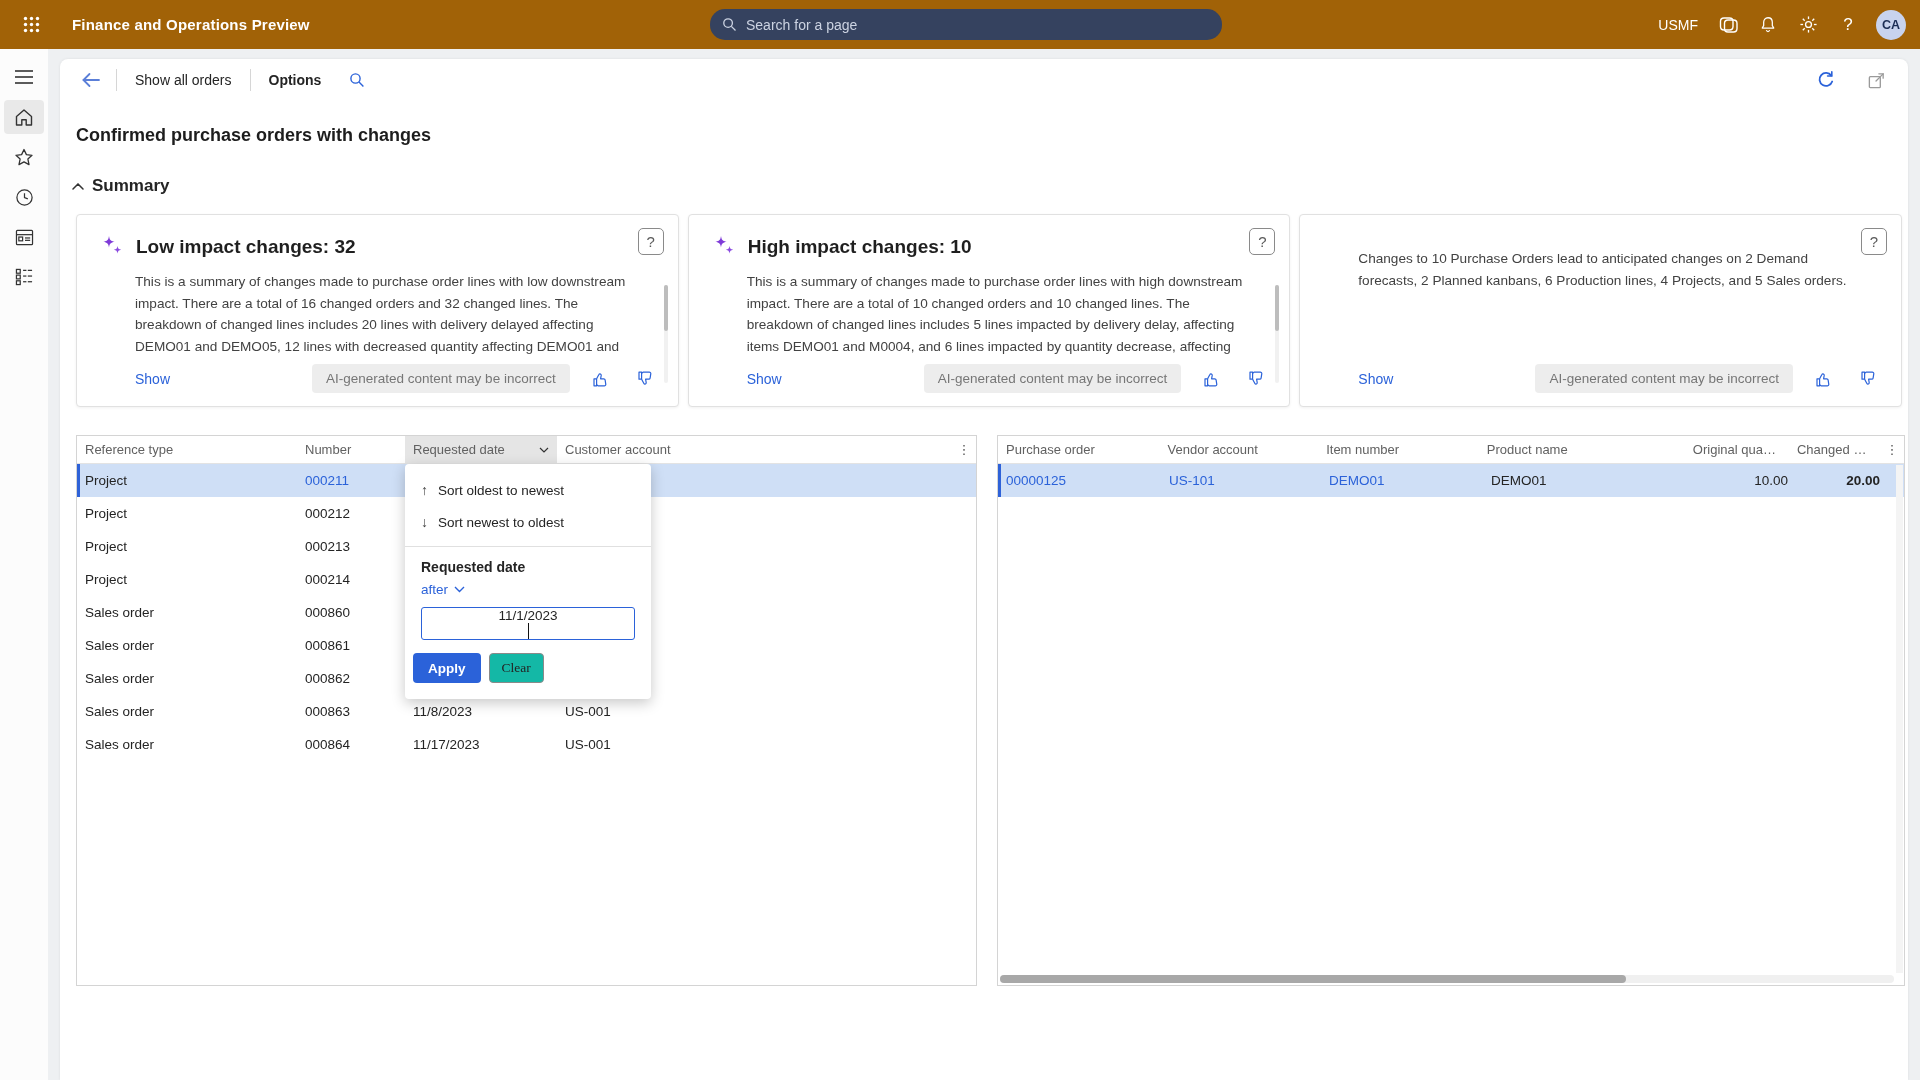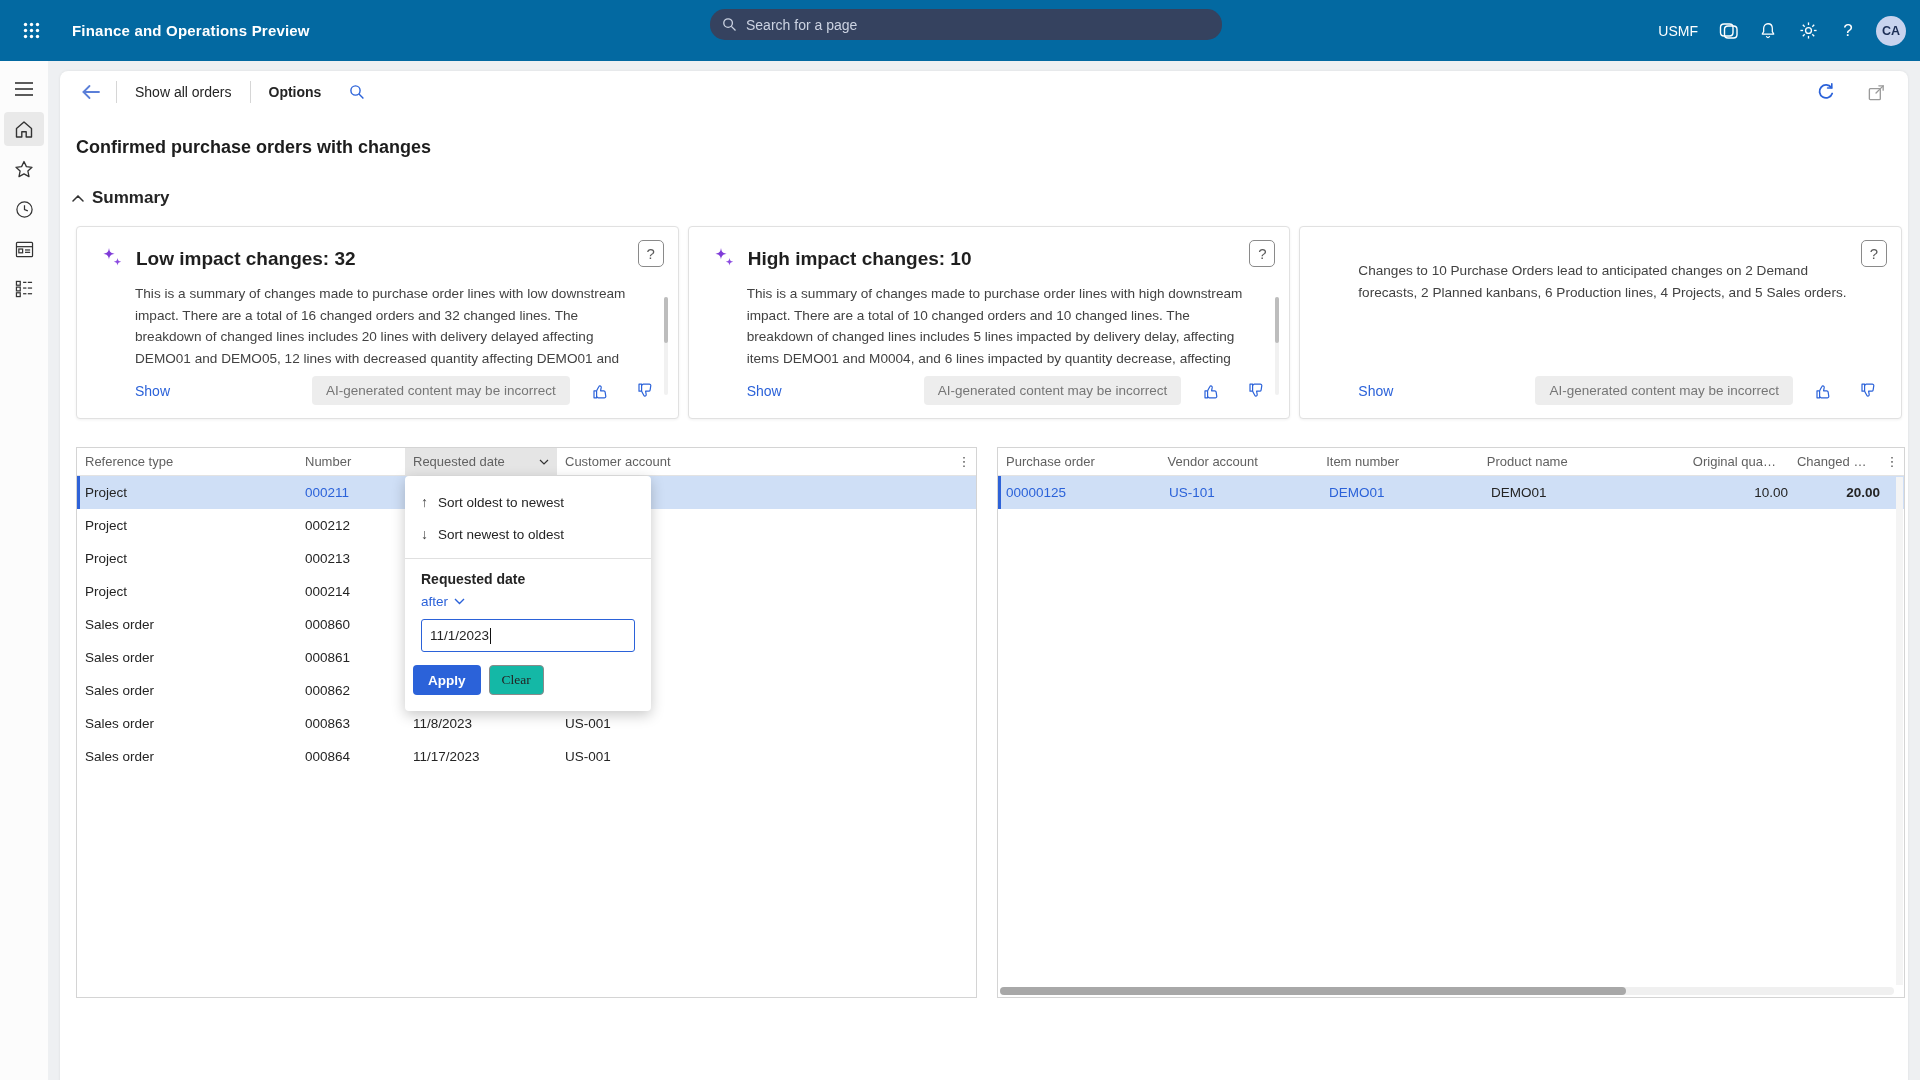--- a/index.html
+++ b/index.html
@@ -1,20 +1,20 @@
 <!DOCTYPE html>
 <html><head>
 <meta charset="utf-8">
 <style>
   * { margin:0; padding:0; box-sizing:border-box; }
   html,body { width:1920px; height:1080px; overflow:hidden;
     font-family:"Liberation Sans","DejaVu Sans",sans-serif; background:#eef0f2; color:#242424; }
 
   
-  .topbar { position:relative; height:61px; background:#0369a1; display:flex; align-items:center; padding:0 14px; }
+  .topbar { position:relative; height:49px; background:#a16207; display:flex; align-items:center; padding:0 14px; }
   .waffle { width:34px; height:34px; display:flex; align-items:center; justify-content:center; cursor:pointer; }
   .app-title { color:#fff; font-size:15px; font-weight:700; margin-left:24px; letter-spacing:.2px; }
   .topsearch { position:absolute; left:710px; top:9px; width:512px; height:31px; background:#35425f; border-radius:15px;
     display:flex; align-items:center; padding:0 12px; color:#ccd3e2; font-size:14px; gap:9px; }
   .top-right { margin-left:auto; display:flex; align-items:center; }
   .top-item { height:49px; min-width:40px; display:flex; align-items:center; justify-content:center; color:#fff; cursor:pointer; }
   .company { font-size:14px; padding:0 10px; }
   .avatar { width:30px; height:30px; border-radius:50%; background:#c8d3ee; color:#1b2d55; font-size:12.5px; font-weight:700;
     display:flex; align-items:center; justify-content:center; margin-left:8px; }
 
@@ -87,21 +87,21 @@
 
   
   .flyout { position:absolute; left:328px; top:28px; width:246px; background:#fff; border-radius:4px; z-index:5;
     box-shadow:0 4px 14px rgba(0,0,0,.22); padding:10px 0 16px 0; }
   .fly-sort { display:flex; align-items:center; gap:10px; font-size:13.5px; padding:8px 16px; cursor:pointer; color:#242424; }
   .fly-sort .arrow { color:#444; font-size:14px; }
   .fly-div { height:1px; background:#e0e0e0; margin:8px 0 12px 0; }
   .fly-field { font-size:14px; font-weight:700; padding:0 16px; }
   .fly-op { display:flex; align-items:center; gap:6px; color:#2b62d9; font-size:13.5px; padding:7px 16px 10px 16px; cursor:pointer; }
   .fly-input { margin:0 16px; height:33px; border:1.6px solid #2b62d9; border-radius:3px; display:flex; align-items:center;
-    padding:0 8px; font-size:13.5px; }
+    padding:0 8px; font-size:13.5px;flex-direction:column; }
   .caret { display:inline-block; width:1px; height:16px; background:#111; margin-left:1px; }
   .fly-btns { display:flex; gap:8px; margin:13px 16px 0 8px; }
   .btn-primary { background:#2b62d9; color:#fff; border:none; border-radius:4px; font-size:13.5px; font-weight:700;
     padding:6px 15px; cursor:pointer; font-family:inherit; }
   .btn-secondary { background:#14b8a6; color:#242424; border:1px solid #8a8a8a; border-radius:4px; font-size:13.5px;
     padding:6px 12px; cursor:pointer; font-family:Liberation Serif, serif; }
 
   svg { display:block; }
 </style>
 </head>

